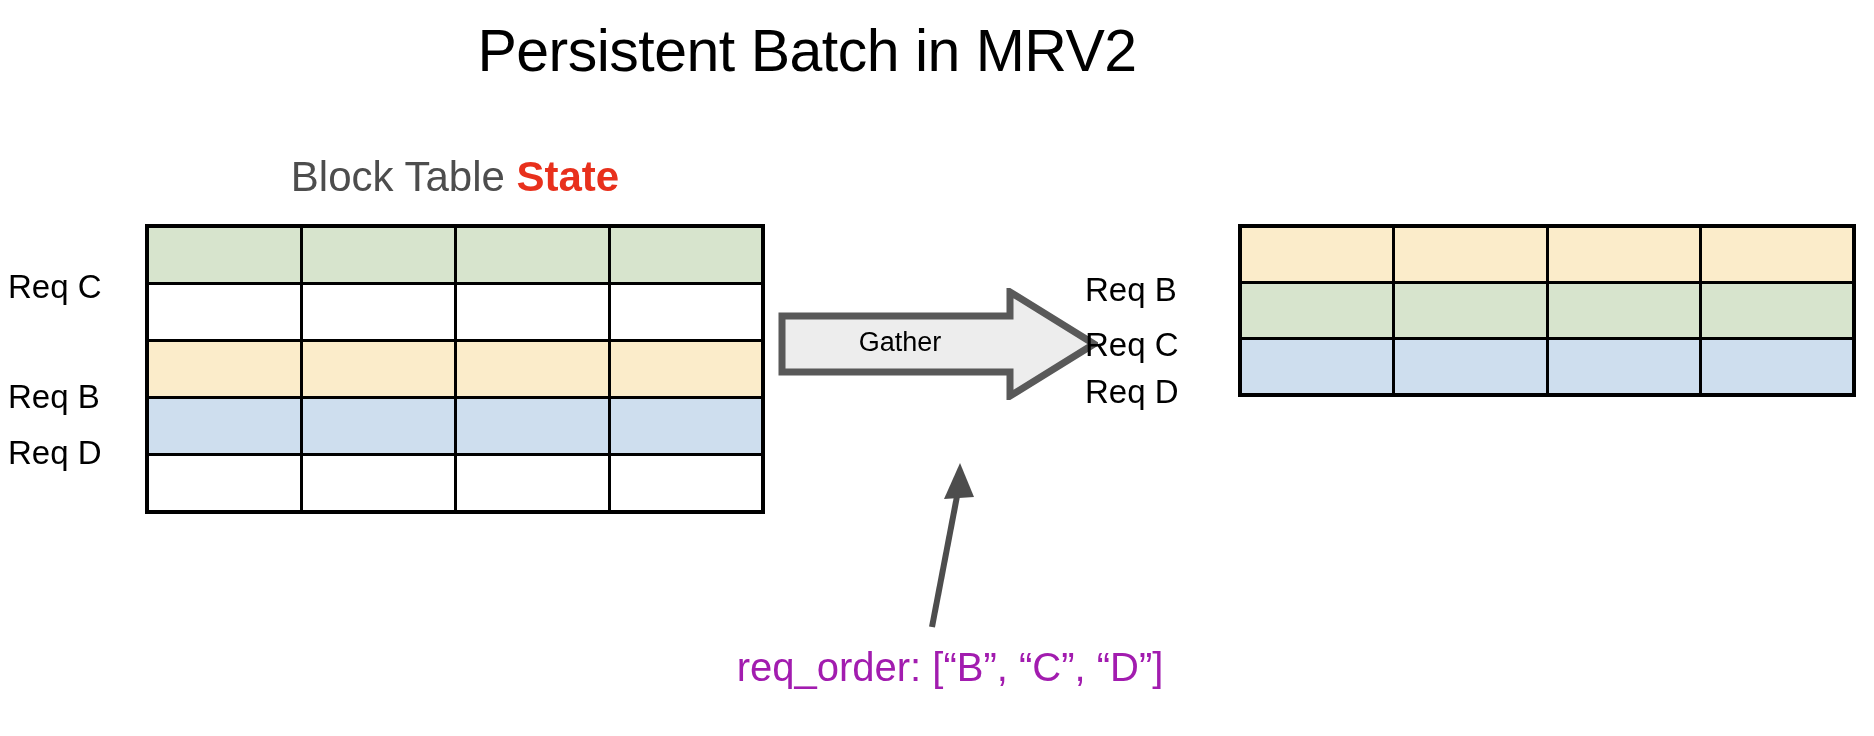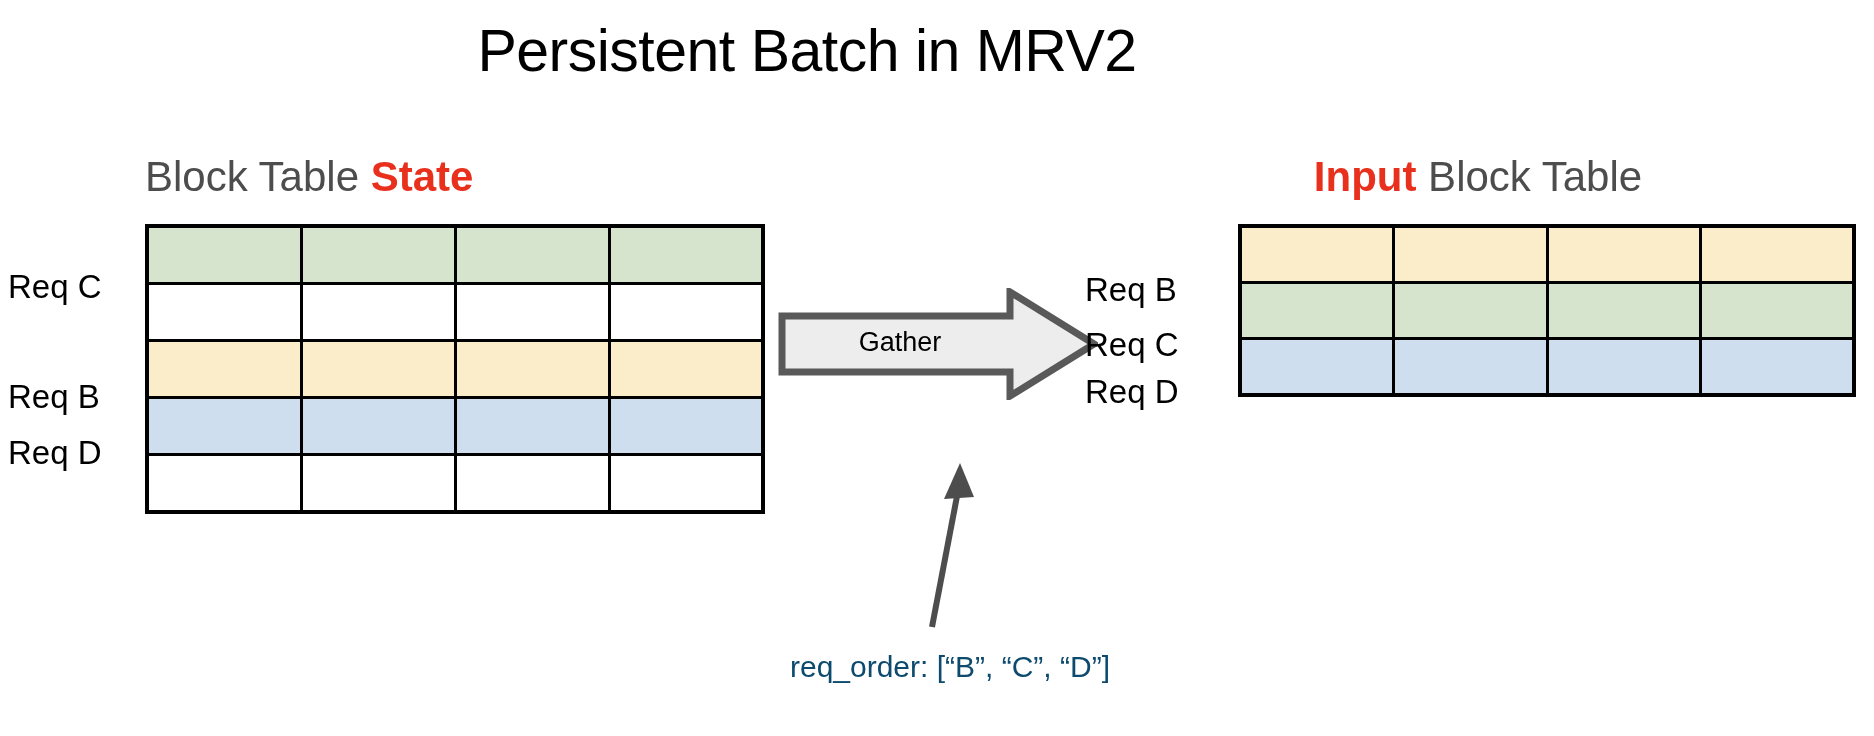--- a/index.html
+++ b/index.html
@@ -36,21 +36,21 @@
 
   
   .section-heading {
     position: absolute;
     font-size: 42px;
     line-height: 50px;
     color: #4d4d4d;
     font-weight: 400;
     white-space: nowrap;
   }
-  #left-heading  { left: 145px;  top: 152px; width: 620px; text-align: left; }
+  #left-heading  { left: 145px;  top: 152px; width: 620px; text-align: center; }
   #right-heading { left: 1100px; top: 152px; width: 756px; text-align: center; }
   .heading-accent {
     color: #e8301c;
     font-weight: 700;
   }
 
   
   .block-table {
     position: absolute;
     border-collapse: collapse;
@@ -107,23 +107,23 @@
     pointer-events: none;
   }
 
   
   #req-order-caption {
     position: absolute;
     left: 450px;
     top: 643px;
     width: 1000px;
     text-align: center;
-    font-size: 30px;
+    font-size: 40px;
     line-height: 48px;
-    color: #0c4a6e;
+    color: #a21caf;
     white-space: nowrap;
   }
   #req-order-pointer {
     position: absolute;
     left: 900px;
     top: 455px;
     width: 160px;
     height: 200px;
   }
 </style>
@@ -131,23 +131,20 @@
 <body>
 
 <div id="canvas">
 
   <div id="page-title">Persistent Batch in MRV2</div>
 
   <div class="section-heading" id="left-heading">
     <span>Block Table </span><span class="heading-accent">State</span>
   </div>
 
-  <div class="section-heading" id="right-heading">
-    <span class="heading-accent">Input</span><span> Block Table</span>
-  </div>
 
   <div class="row-label left" id="left-label-c">Req C</div>
   <div class="row-label left" id="left-label-b">Req B</div>
   <div class="row-label left" id="left-label-d">Req D</div>
 
   <table class="block-table" id="left-table">
     <tbody>
         <tr>
           <td style="background-color: rgb(215, 228, 205);"></td>
           <td style="background-color: rgb(215, 228, 205);"></td>

